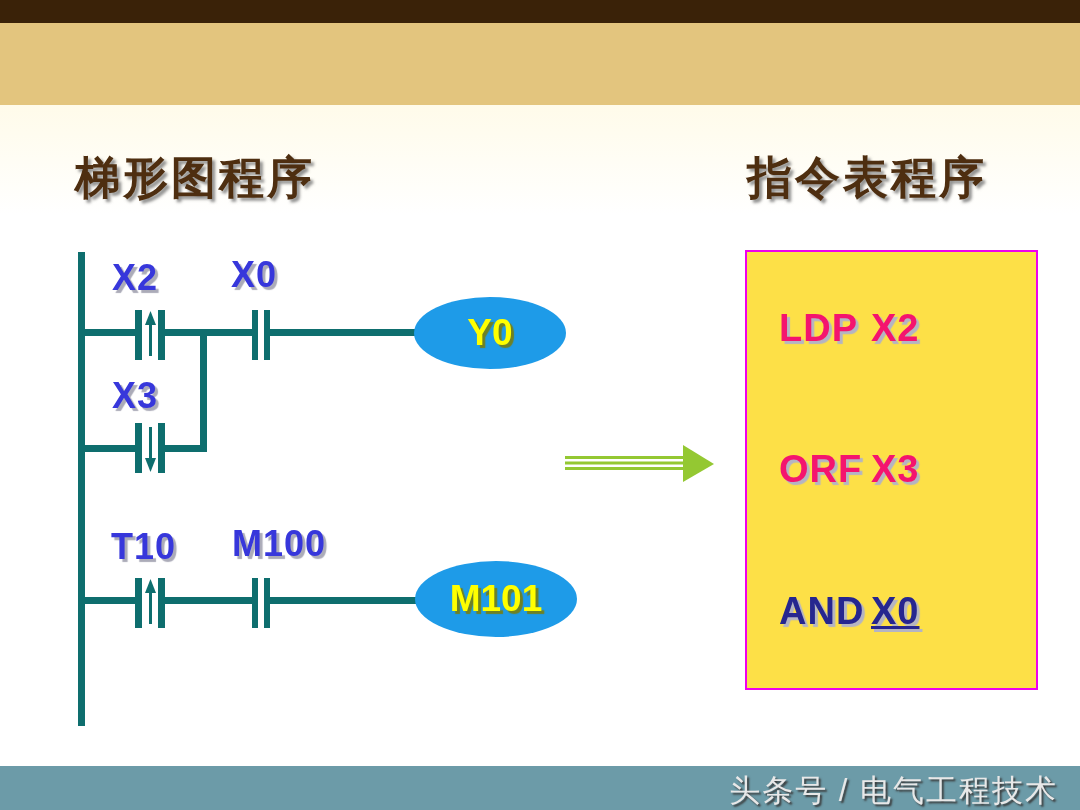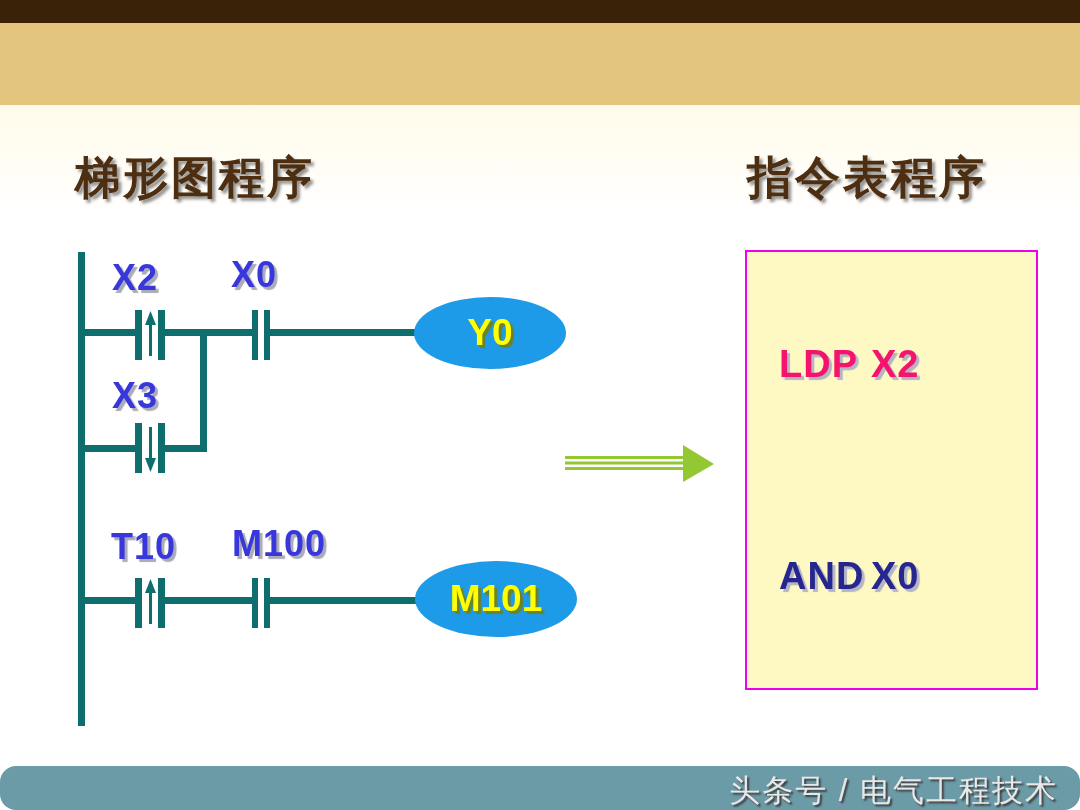--- a/index.html
+++ b/index.html
@@ -5,21 +5,21 @@
   html,body{margin:0;padding:0;background:#888;}
   .slide{
     position:relative; width:1080px; height:810px; overflow:hidden;
     background:#ffffff;
     font-family:"Liberation Sans", sans-serif;
   }
   .bar-top{position:absolute;left:0;top:0;width:1080px;height:23px;background:#3A2208;}
   .bar-tan{position:absolute;left:0;top:23px;width:1080px;height:82px;background:#E3C57E;}
   .cream-fade{position:absolute;left:0;top:105px;width:1080px;height:110px;
     background:linear-gradient(#FFFBEA, rgba(255,255,255,0));}
-  .footer-band{position:absolute;left:0;top:766px;width:1080px;height:44px;background:#6C9BA8;border-radius:16px;}
+  .footer-band{position:absolute;left:0;top:766px;width:1080px;height:44px;background:#6C9BA8;}
   .footer-text{
     position:absolute; right:22px; top:4px;
     font-size:31px; letter-spacing:2px; color:#E8E8E8;
     text-shadow:2px 2px 2px #3a3a3a;
     font-family:"Liberation Sans", sans-serif;
   }
   .title{
     position:absolute; top:148px; margin:0;
     font-family:"DejaVu Serif", serif; font-weight:bold;
     font-size:45px; letter-spacing:3px; color:#4E2E10;
@@ -40,30 +40,30 @@
   .lbl-m100{left:232px;top:523px;}
   .coil-label{
     position:absolute; display:flex; align-items:center; justify-content:center;
     font-size:37px; font-weight:bold; color:#FFFF00;
     text-shadow:3px 3px 1px rgba(125,125,0,0.85);
   }
   .coil-y0{left:414px;top:298px;width:152px;height:70px;}
   .coil-m101{left:415px;top:561px;width:162px;height:76px;}
   .ins-box{
     position:absolute; left:745px; top:250px; width:293px; height:440px;
-    border:2px solid #EE00EE; background:#fef9c3; box-sizing:border-box;
+    border:2px solid #EE00EE; background:#fde047; box-sizing:border-box;
     display:flex; flex-direction:column; justify-content:space-around;
     padding:6px 0 6px 32px;
   }
   .ins-row{
     font-size:38px; font-weight:bold; letter-spacing:1px;
     text-shadow:3px 3px 1px #B4B4C4; white-space:nowrap;
   }
   .ins-row[data-color="pink"]{color:#F4146E;}
-  .ins-row[data-color="navy"]{color:#26268F;}
+  .ins-row[data-color="navy"]{color:#26268F;text-decoration:underline;}
   .ins-row .op{display:inline-block;min-width:92px;}
 </style>
 </head>
 <body>
 
 <div class="slide">
 
   <div class="bar-top"></div>
   <div class="bar-tan"></div>
   <div class="cream-fade"></div>
@@ -125,20 +125,23 @@
   <span class="lbl lbl-t10">T10</span>
   <span class="lbl lbl-m100">M100</span>
 
   <div class="coil-label coil-y0">Y0</div>
   <div class="coil-label coil-m101">M101</div>
 
   <div class="ins-box">
     <div class="ins-row" data-color="pink">
       <span class="op">LDP</span><span class="arg">X2</span>
     </div>
+    <div class="ins-row" data-color="pink">
+      <span class="op">ORF</span><span class="arg">X3</span>
+    </div>
     <div class="ins-row" data-color="navy">
       <span class="op">AND</span><span class="arg">X0</span>
     </div>
   </div>
 
   <div class="footer-band">
     <span class="footer-text">头条号 / 电气工程技术</span>
   </div>
 
 </div>

